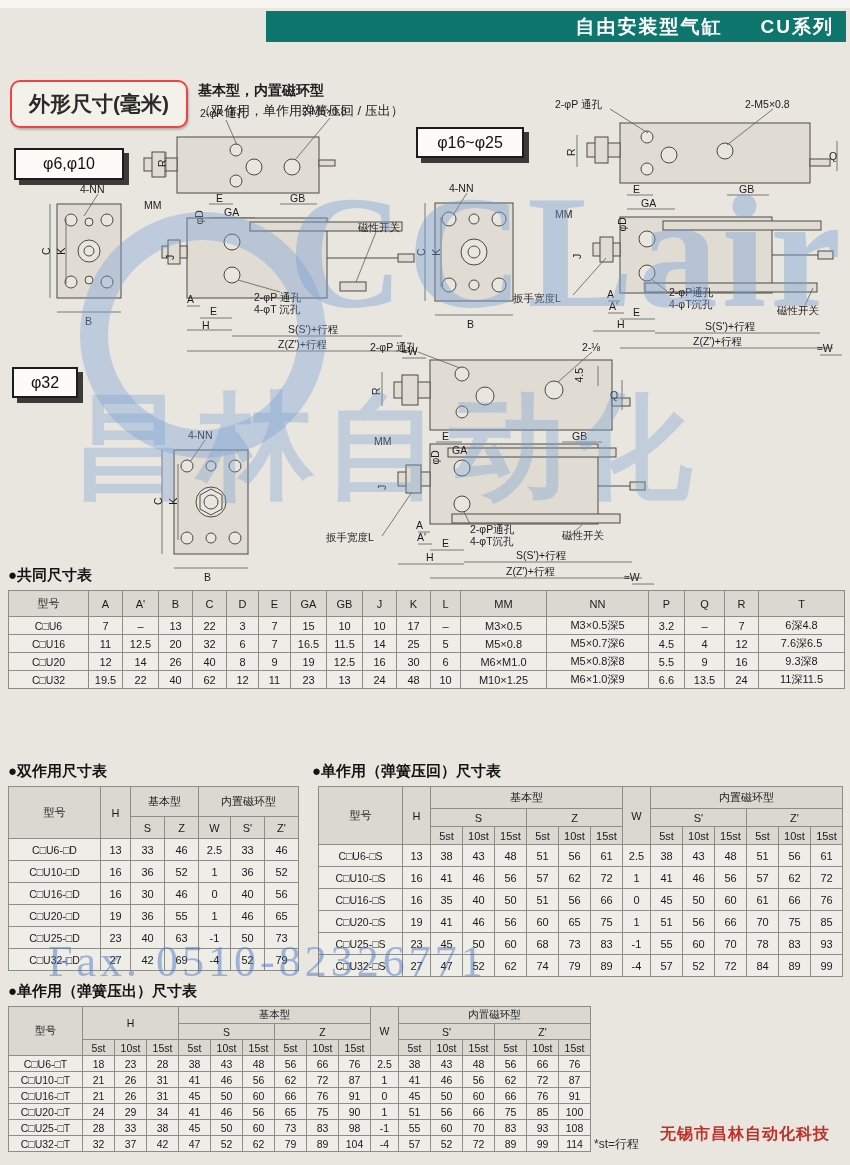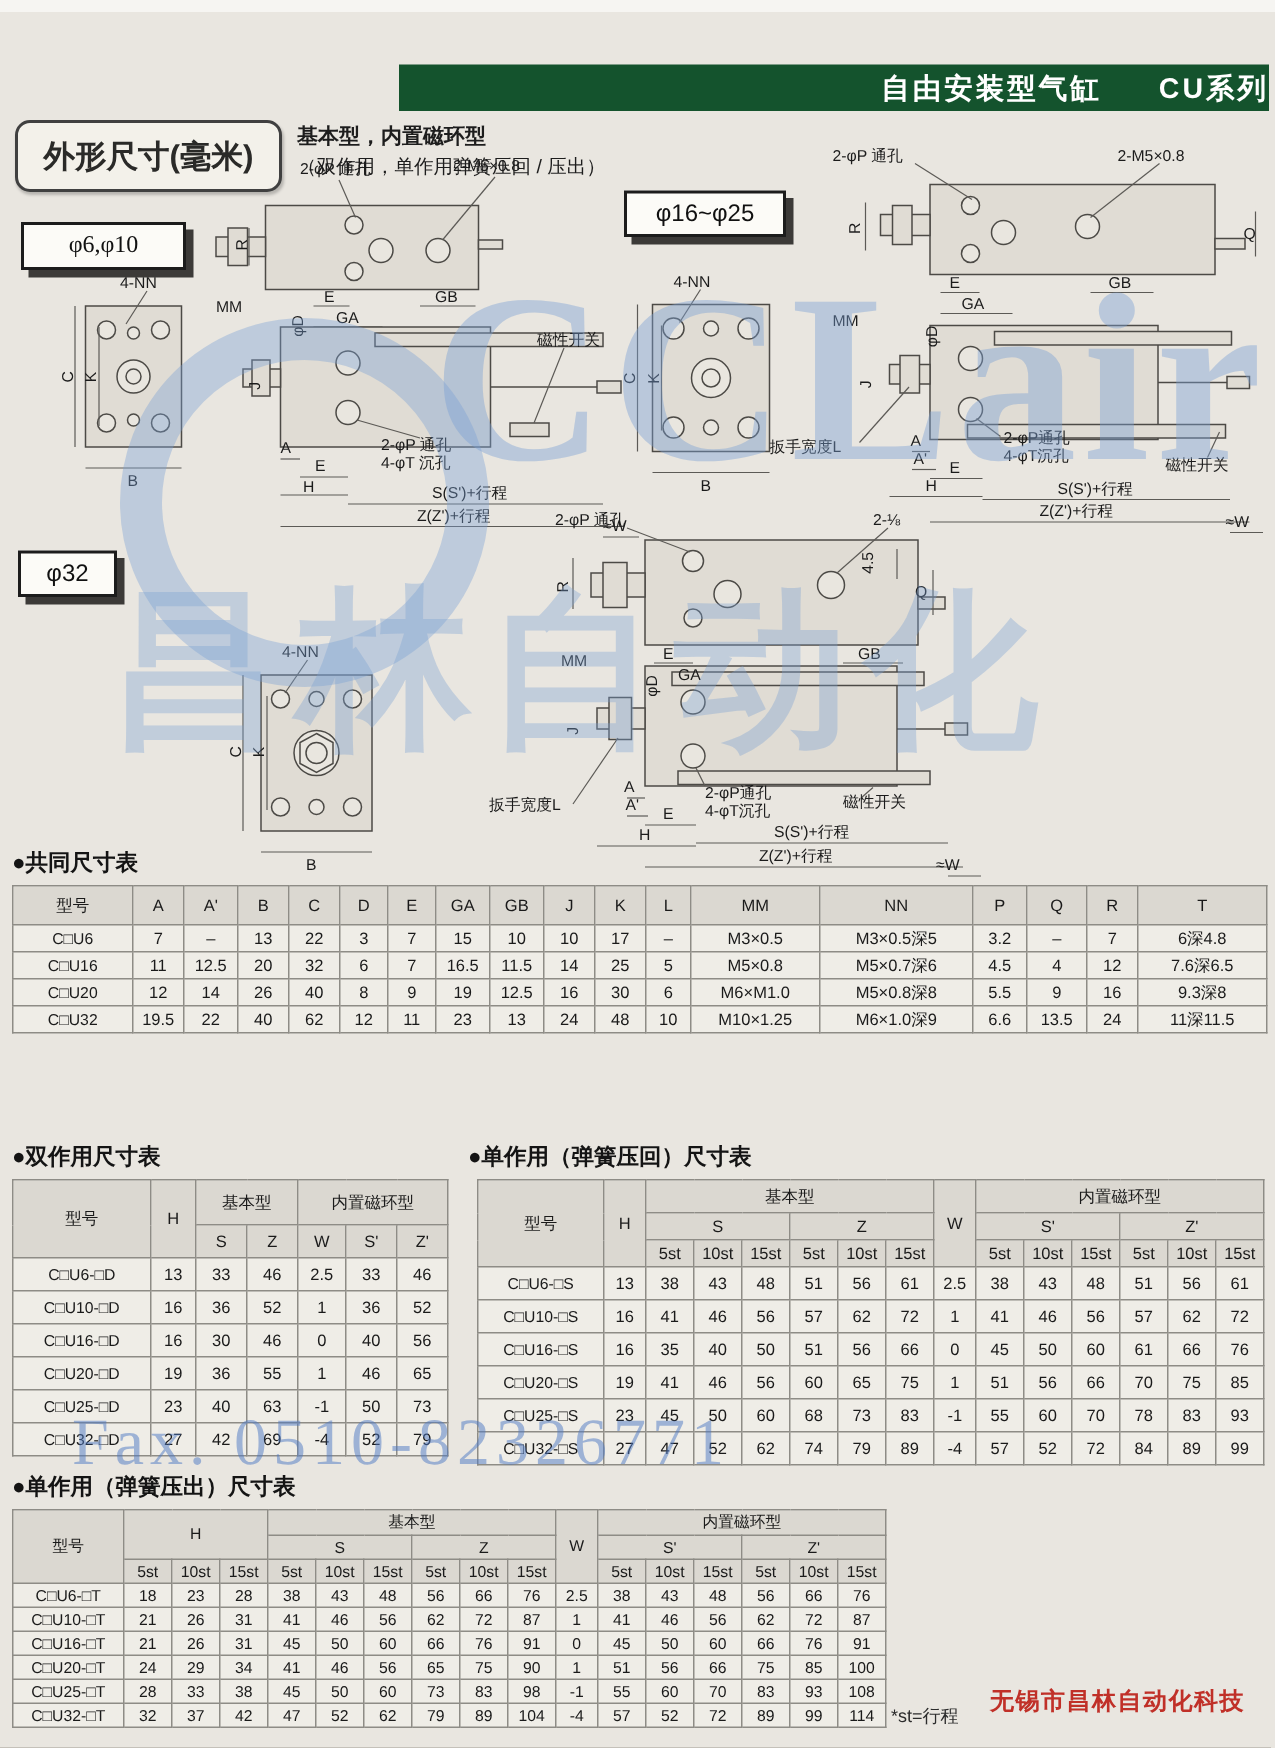--- a/index.html
+++ b/index.html
@@ -1,24 +1,24 @@
 <!DOCTYPE html>
 <html><head>
 <meta charset="utf-8">
 <style>
   html,body{margin:0;padding:0;background:#a8a49e;font-family:"Liberation Sans",sans-serif;}
   #page{position:relative;width:850px;height:1165px;background:#e9e6e0;overflow:hidden;color:#1d1d1d;}
   #page:before{content:"";position:absolute;left:0;top:0;width:100%;height:8px;background:#f6f5f2;}
   
-  .topbar{position:absolute;left:266px;top:11px;width:580px;height:31px;background:#14532d;
-          display:flex;align-items:center;justify-content:flex-end;padding-right:0;box-sizing:border-box;margin-top:32px;}
+  .topbar{position:absolute;left:266px;top:11px;width:580px;height:31px;background:#0f766e;
+          display:flex;align-items:center;justify-content:flex-end;padding-right:12px;box-sizing:border-box;}
   .topbar span{color:#fff;font-size:19px;font-weight:bold;letter-spacing:2px;}
   .topbar .series{margin-left:38px;}
   
-  .dim-title{position:absolute;left:10px;top:80px;width:174px;height:44px;border:2px solid #404040;border-radius:10px;
+  .dim-title{position:absolute;left:10px;top:80px;width:174px;height:44px;border:2px solid #ef4444;border-radius:10px;
              background:#f3f1ea;display:flex;align-items:center;justify-content:center;
              font-size:21px;font-weight:bold;color:#2a2a28;box-shadow:1px 2px 2px rgba(0,0,0,.22);}
   .sub1{position:absolute;left:198px;top:82px;font-size:14px;font-weight:bold;}
   .sub2{position:absolute;left:198px;top:102px;font-size:13px;}
   
   .size-badge{position:absolute;background:#fcfbf7;border:2px solid #1c1c1c;box-shadow:5px 5px 0 #3c3a38;
               display:flex;align-items:center;justify-content:center;font-size:16px;color:#111;}
   
   .dwg-group{position:absolute;}
   .dwg{position:absolute;left:0;top:0;}
@@ -60,21 +60,21 @@
 
   <div class="topbar">
     <span>自由安装型气缸</span>
     <span class="series">CU系列</span>
   </div>
 
   <div class="dim-title">外形尺寸(毫米)</div>
   <div class="sub1">基本型，内置磁环型</div>
   <div class="sub2">（双作用，单作用弹簧压回 / 压出）</div>
 
-  <div class="size-badge" style="left:14px;top:148px;width:106px;height:28px;font-family:Liberation Serif, serif;">φ6,φ10</div>
+  <div class="size-badge" style="left:14px;top:148px;width:106px;height:28px;">φ6,φ10</div>
   <div class="size-badge" style="left:416px;top:127px;width:104px;height:27px;">φ16~φ25</div>
   <div class="size-badge" style="left:12px;top:367px;width:62px;height:27px;">φ32</div>
 
   <div class="dwg-group" style="left:40px;top:100px;width:400px;height:265px;">
     <svg class="dwg" width="400" height="265" viewBox="0 0 400 265">
       <g>
         <rect class="body" x="137" y="37" width="142" height="56"></rect>
         <rect class="body" x="104" y="58" width="33" height="13"></rect>
         <rect class="body" x="112" y="52" width="13" height="25"></rect>
         <circle cx="196" cy="50" r="6"></circle>

